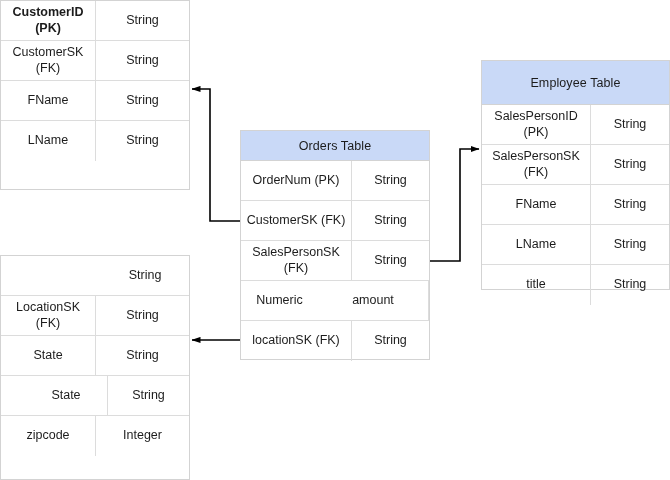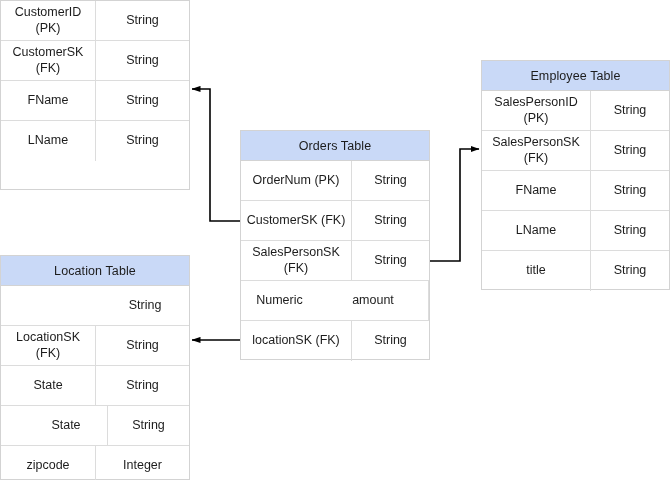--- a/index.html
+++ b/index.html
@@ -82,40 +82,40 @@
       </marker>
     </defs>
     <polyline fill="none" stroke="#000000" stroke-width="1.6" marker-end="url(#arrowhead)" points="240,221 210,221 210,89 192,89"></polyline>
     <polyline fill="none" stroke="#000000" stroke-width="1.6" marker-end="url(#arrowhead)" points="430,261 460,261 460,149 479,149"></polyline>
     <polyline fill="none" stroke="#000000" stroke-width="1.6" marker-end="url(#arrowhead)" points="240,340 192,340"></polyline>
   </svg>
 
   <div class="er-table" style="left: 0px; top: 0px; width: 190px; height: 190px;">
     <div class="tbl-body">
         <div class="tbl-row" style="height: 40px;">
-          <div class="cell name" style="width: 95px;">CustomerID (PK)</div>
+          <div class="cell name" style="width: 95px; font-weight: bold;">CustomerID (PK)</div>
           <div class="cell type" style="width: 93px;">String</div>
         </div>
         <div class="tbl-row" style="height: 40px;">
           <div class="cell name" style="width: 95px;">CustomerSK (FK)</div>
           <div class="cell type" style="width: 93px;">String</div>
         </div>
         <div class="tbl-row" style="height: 40px;">
           <div class="cell name" style="width: 95px;">FName</div>
           <div class="cell type" style="width: 93px;">String</div>
         </div>
         <div class="tbl-row last" style="height: 40px;">
           <div class="cell name" style="width: 95px;">LName</div>
           <div class="cell type" style="width: 93px;">String</div>
         </div>
       </div>
   </div>
 
   <div class="er-table" style="left: 481px; top: 60px; width: 189px; height: 230px;">
-    <div class="tbl-header" style="height: 30px;">Employee Table</div>
+    <div class="tbl-header" style="height: 44px;">Employee Table</div>
     <div class="tbl-body">
         <div class="tbl-row" style="height: 40px; justify-content: space-between;">
           <div class="cell name" style="width: 109px;">SalesPersonID (PK)</div>
           <div class="cell type" style="width: 78px;">String</div>
         </div>
         <div class="tbl-row" style="height: 40px;">
           <div class="cell name" style="width: 109px;">SalesPersonSK (FK)</div>
           <div class="cell type" style="width: 78px;">String</div>
         </div>
         <div class="tbl-row" style="height: 40px;">
@@ -153,21 +153,20 @@
           <div class="cell name" style="width: 111px;">amount</div>
         </div>
         <div class="tbl-row last" style="height: 40px;">
           <div class="cell name" style="width: 111px;">locationSK (FK)</div>
           <div class="cell type" style="width: 77px;">String</div>
         </div>
       </div>
   </div>
 
   <div class="er-table" style="left: 0px; top: 255px; width: 190px; height: 225px;">
-    <div class="tbl-header" style="height: 30px;">Location Table</div>
     <div class="tbl-body">
         <div class="tbl-row" style="height: 40px;">
           <div class="cell name" style="width: 106px; margin-top: 48px;">LocationID (PK)</div>
           <div class="cell type" style="width: 93px;">String</div>
         </div>
         <div class="tbl-row" style="height: 40px;">
           <div class="cell name" style="width: 95px;">LocationSK (FK)</div>
           <div class="cell type" style="width: 93px;">String</div>
         </div>
         <div class="tbl-row" style="height: 40px;">

